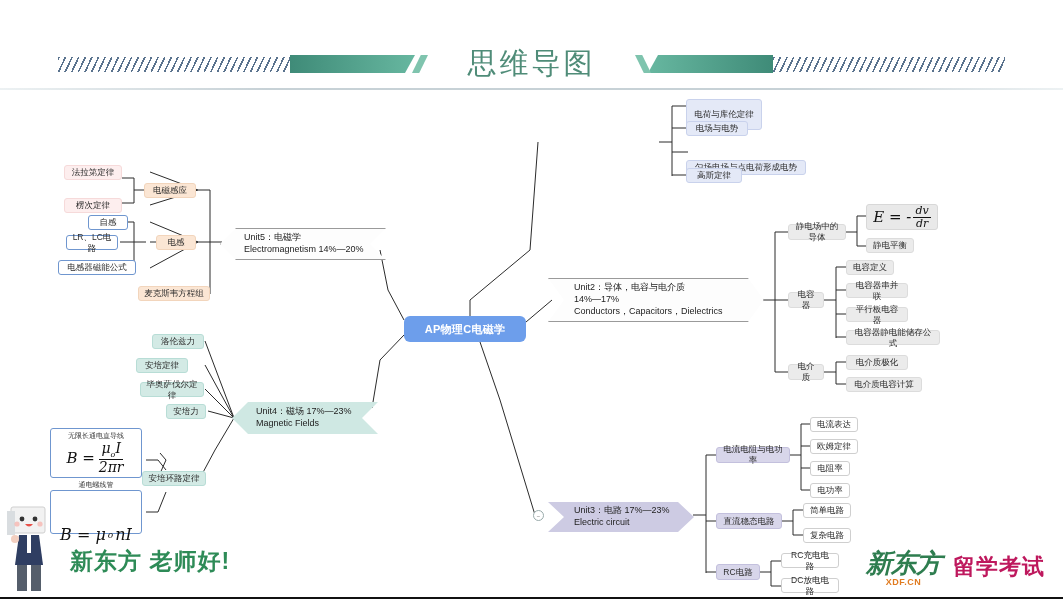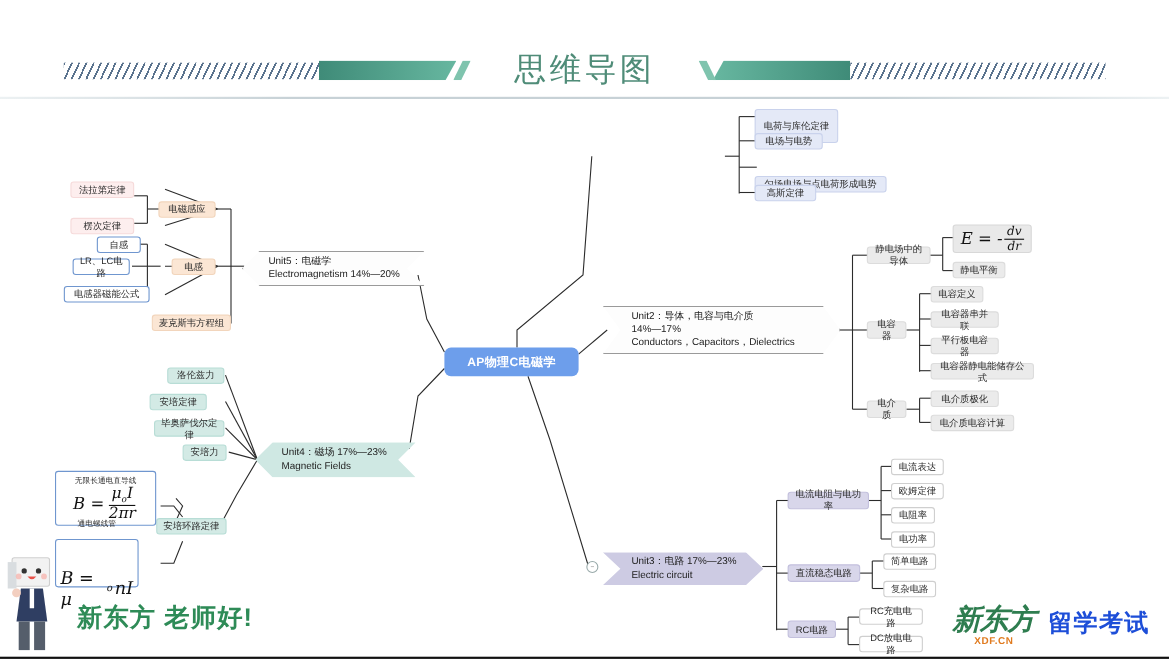--- a/index.html
+++ b/index.html
@@ -90,21 +90,21 @@
 
   
   #footer-left-text { position:absolute; left:70px; top:546px; font-size:23px; font-weight:bold;
         color:#2e8b57; letter-spacing:1px; }
   #mascot { position:absolute; left:5px; top:505px; width:62px; height:88px; }
   #brand { position:absolute; right:18px; bottom:12px; display:flex; align-items:center; gap:12px; }
   .brand-mark { position:relative; display:flex; flex-direction:column; align-items:center; }
   .brand-cn { font-size:26px; font-weight:bold; color:#2e7d4f; font-style:italic; letter-spacing:-1px;
               font-family:"DejaVu Sans","Liberation Sans",sans-serif; }
   .brand-url { font-size:9px; font-weight:bold; color:#e07b20; letter-spacing:.5px; margin-top:-4px; }
-  .brand-sub { font-size:22px; font-weight:bold; color:#1d4ed8; letter-spacing:1px; }
+  .brand-sub { font-size:22px; font-weight:bold; color:#be185d; letter-spacing:1px; }
   .footer-rule { position:absolute; left:0; bottom:0; width:1063px; height:2px; background:#111; }
   .small-circle { position:absolute; width:11px; height:11px; border:1px solid #9aa; border-radius:50%;
                   background:#fff; font-size:6px; display:flex; align-items:center; justify-content:center; color:#777; }
 </style>
 </head>
 <body>
 
 <div id="stage">
 
   <div id="header">
@@ -299,21 +299,21 @@
     <span class="cap">无限长通电直导线</span>
     <span class="frm">
       <span>B =</span>
       <span class="frac" style="font-size:14px;">
         <span class="num"><span>μ</span><sub style="font-size:8px;">o</sub><span>I</span></span>
         <span class="den">2πr</span>
       </span>
     </span>
   </div>
 
-  <div class="fbox" style="left:50px; top:490px; width:76px; height:44px;gap:35px;">
+  <div class="fbox" style="left:50px; top:490px; width:92px; height:44px;gap:35px;">
     <span class="cap">通电螺线管</span>
     <span class="frm" style="font-size:16px;">
       <span>B = μ</span>
         <sub style="font-size:9px;">o</sub>
         <span>nI</span>
     </span>
   </div>
 
   <div class="chev left c-white" style="left:220px; top:228px; width:166px; height:32px; justify-content:flex-start; padding-left:24px;
               box-shadow:0 0 0 1px #9a9a9a inset;">Unit5：电磁学

